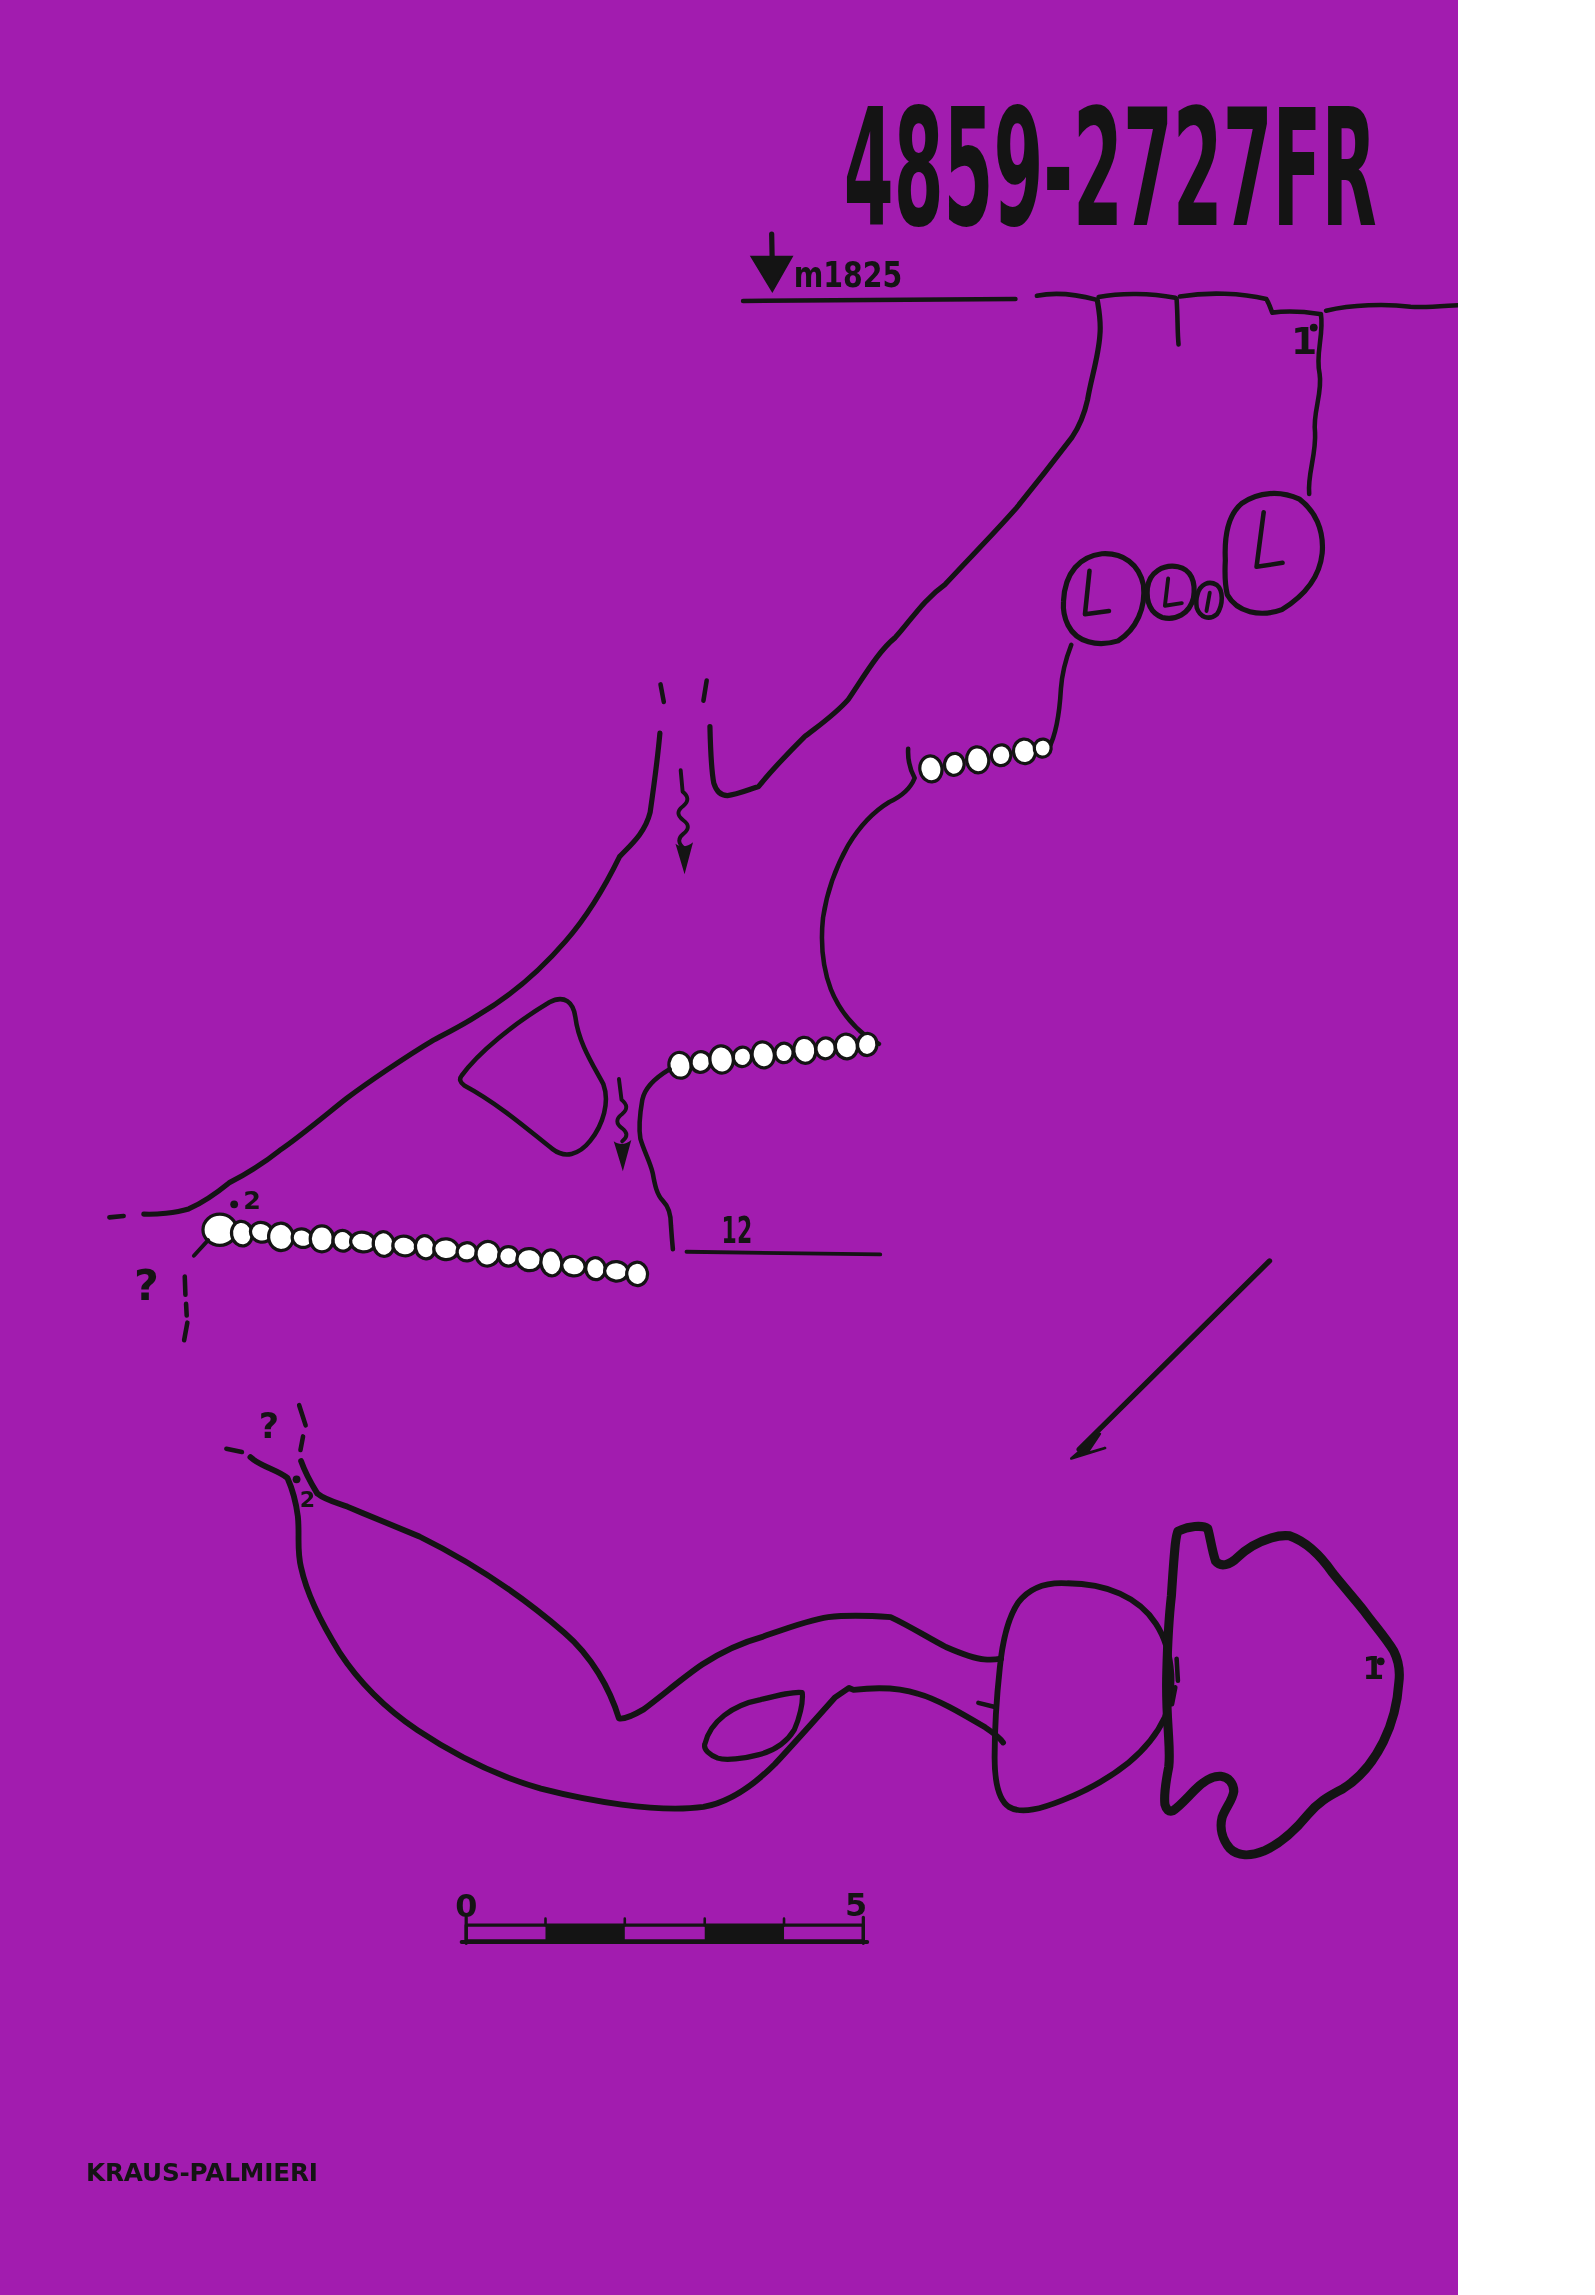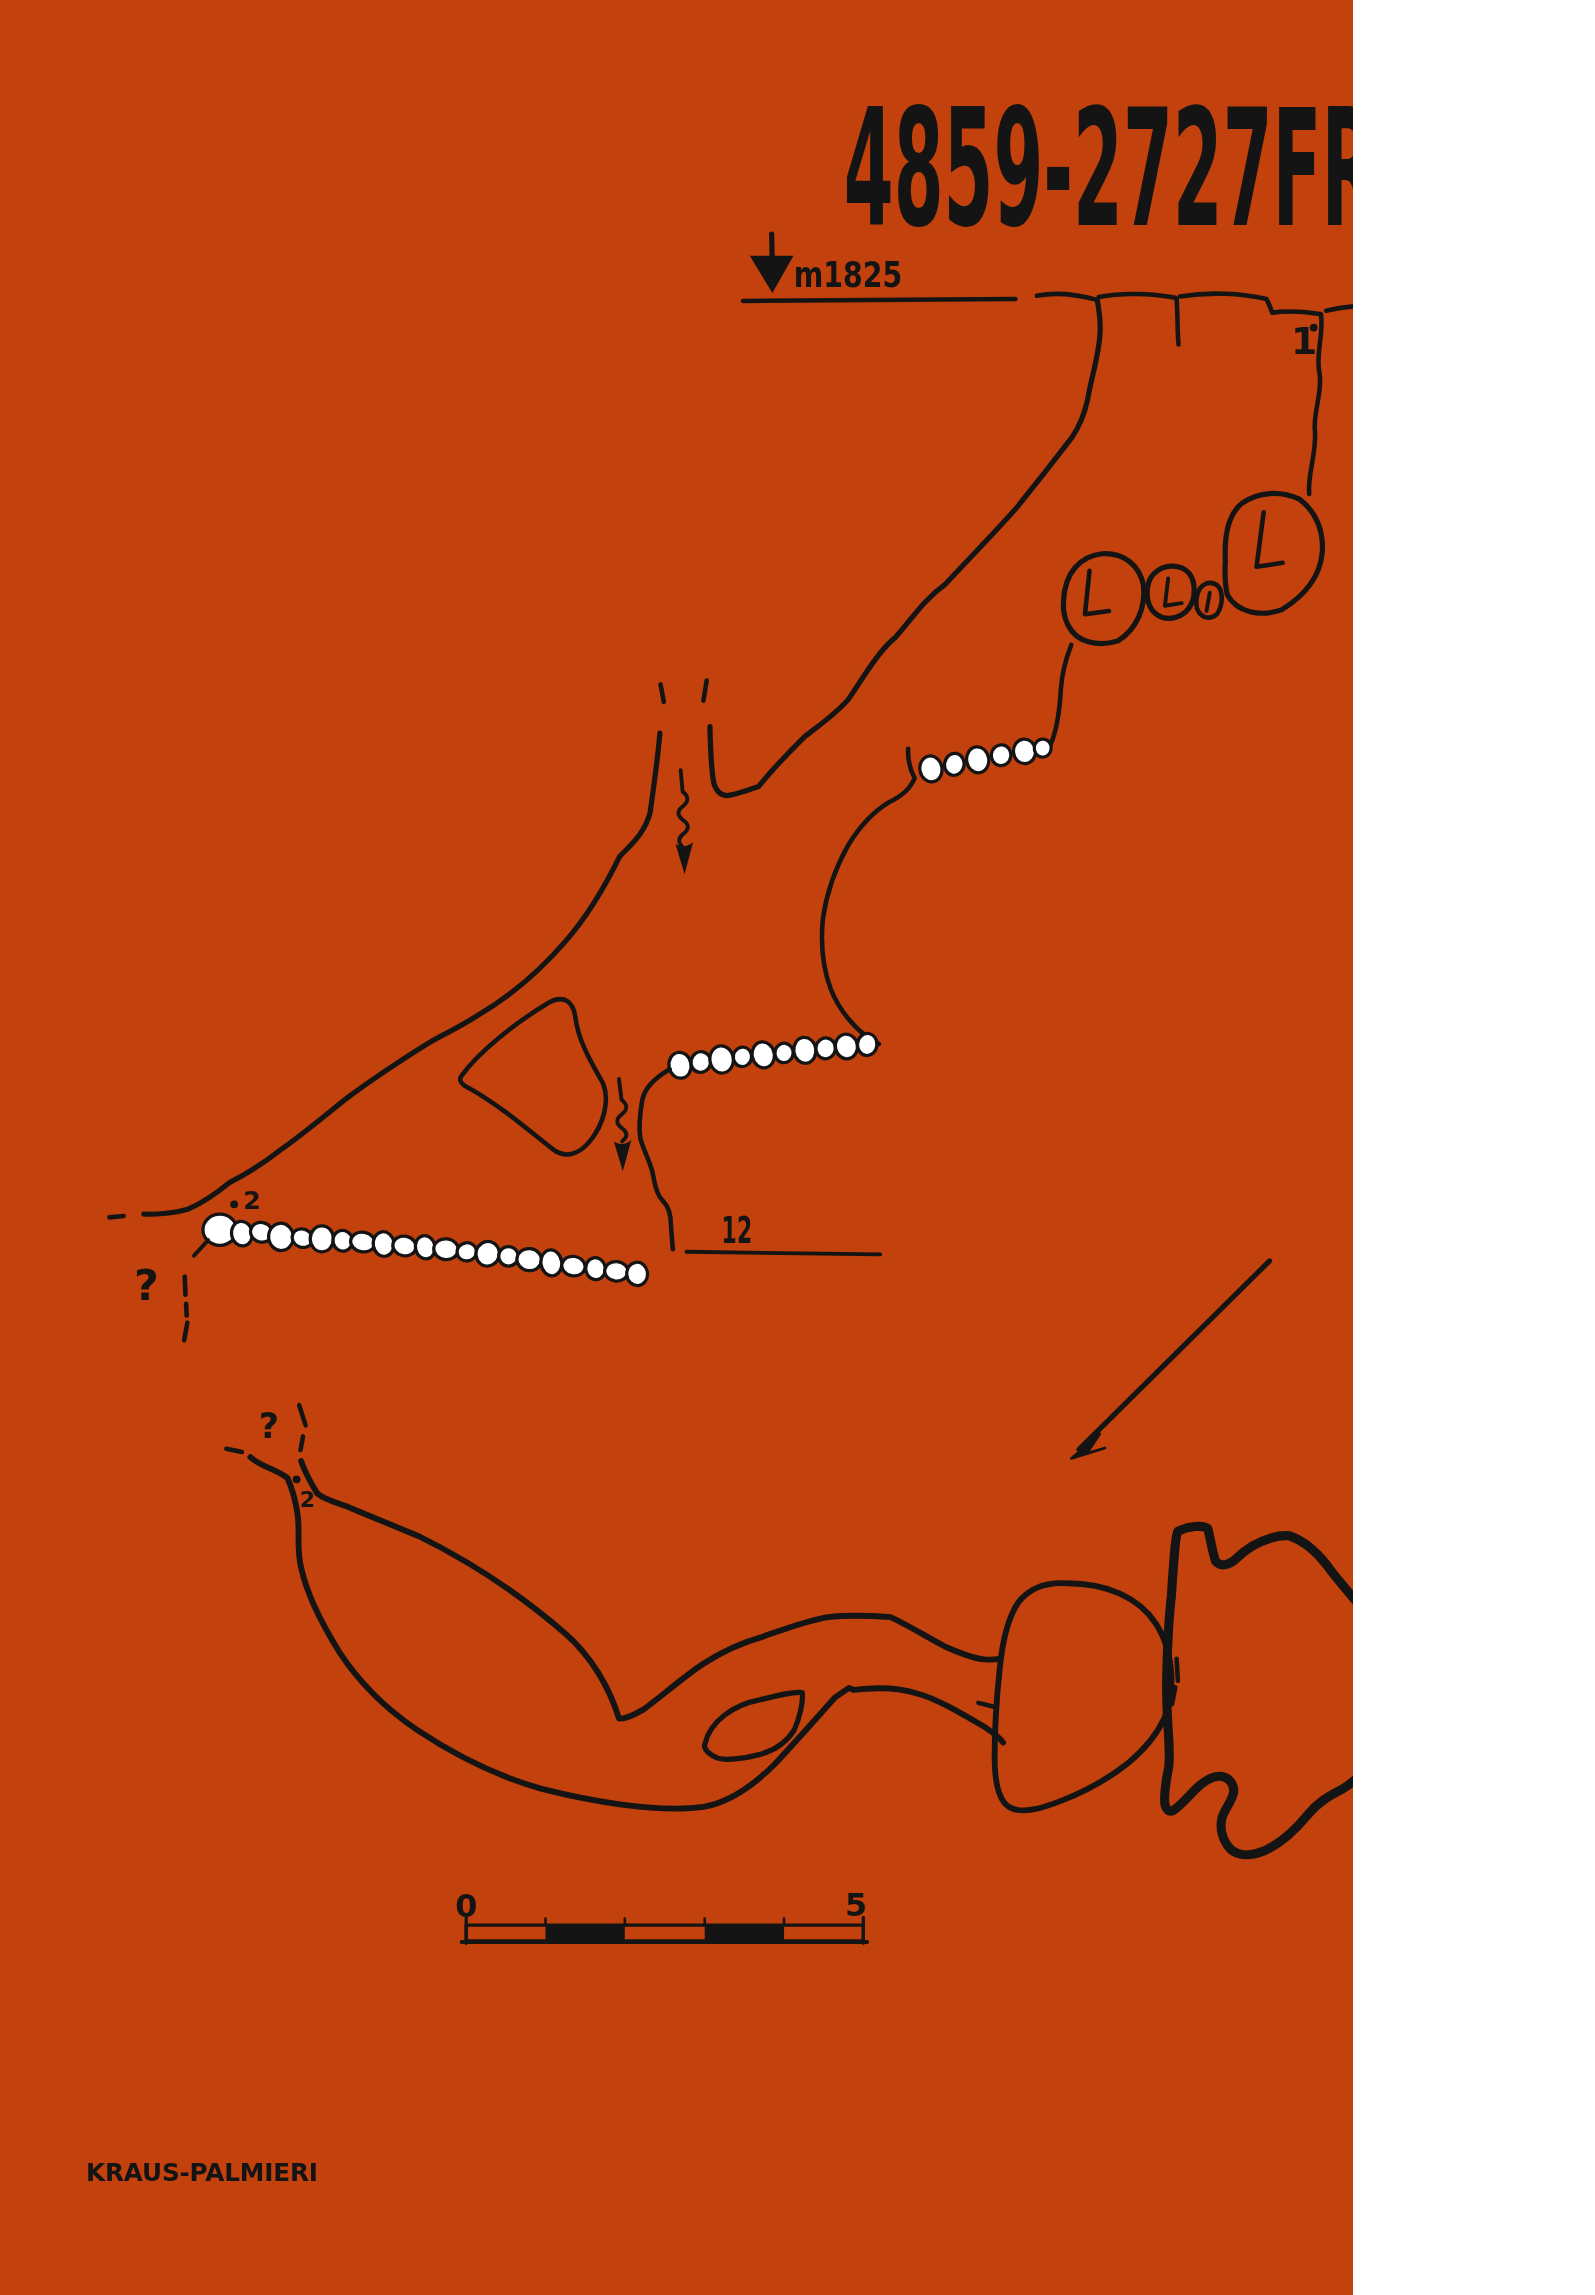--- a/index.html
+++ b/index.html
@@ -1,16 +1,16 @@
 <!DOCTYPE html>
 <html style="font-size:10.4px"><head>
 <meta charset="utf-8">
 <style>
   html,body{margin:0;padding:0;background:#fff;}
-  .sheet{position:relative;width:1353px;height:2295px;background:#c2410c;overflow:hidden;}
+  .sheet{position:relative;width:1458px;height:2295px;background:#a21caf;overflow:hidden;}
   svg{display:block;}
   svg text{font-family:"DejaVu Sans","Liberation Sans",sans-serif;font-weight:bold;fill:#141414;}
   .ink{stroke:#141414;fill:none;stroke-linecap:round;stroke-linejoin:round;}
   .cobble{stroke:#141414;fill:#fff;stroke-width:5;}
 </style>
 </head>
 <body>
 
 <div class="sheet">
 <svg width="1596" height="2295" viewBox="0 0 2455 3531" xmlns="http://www.w3.org/2000/svg">

